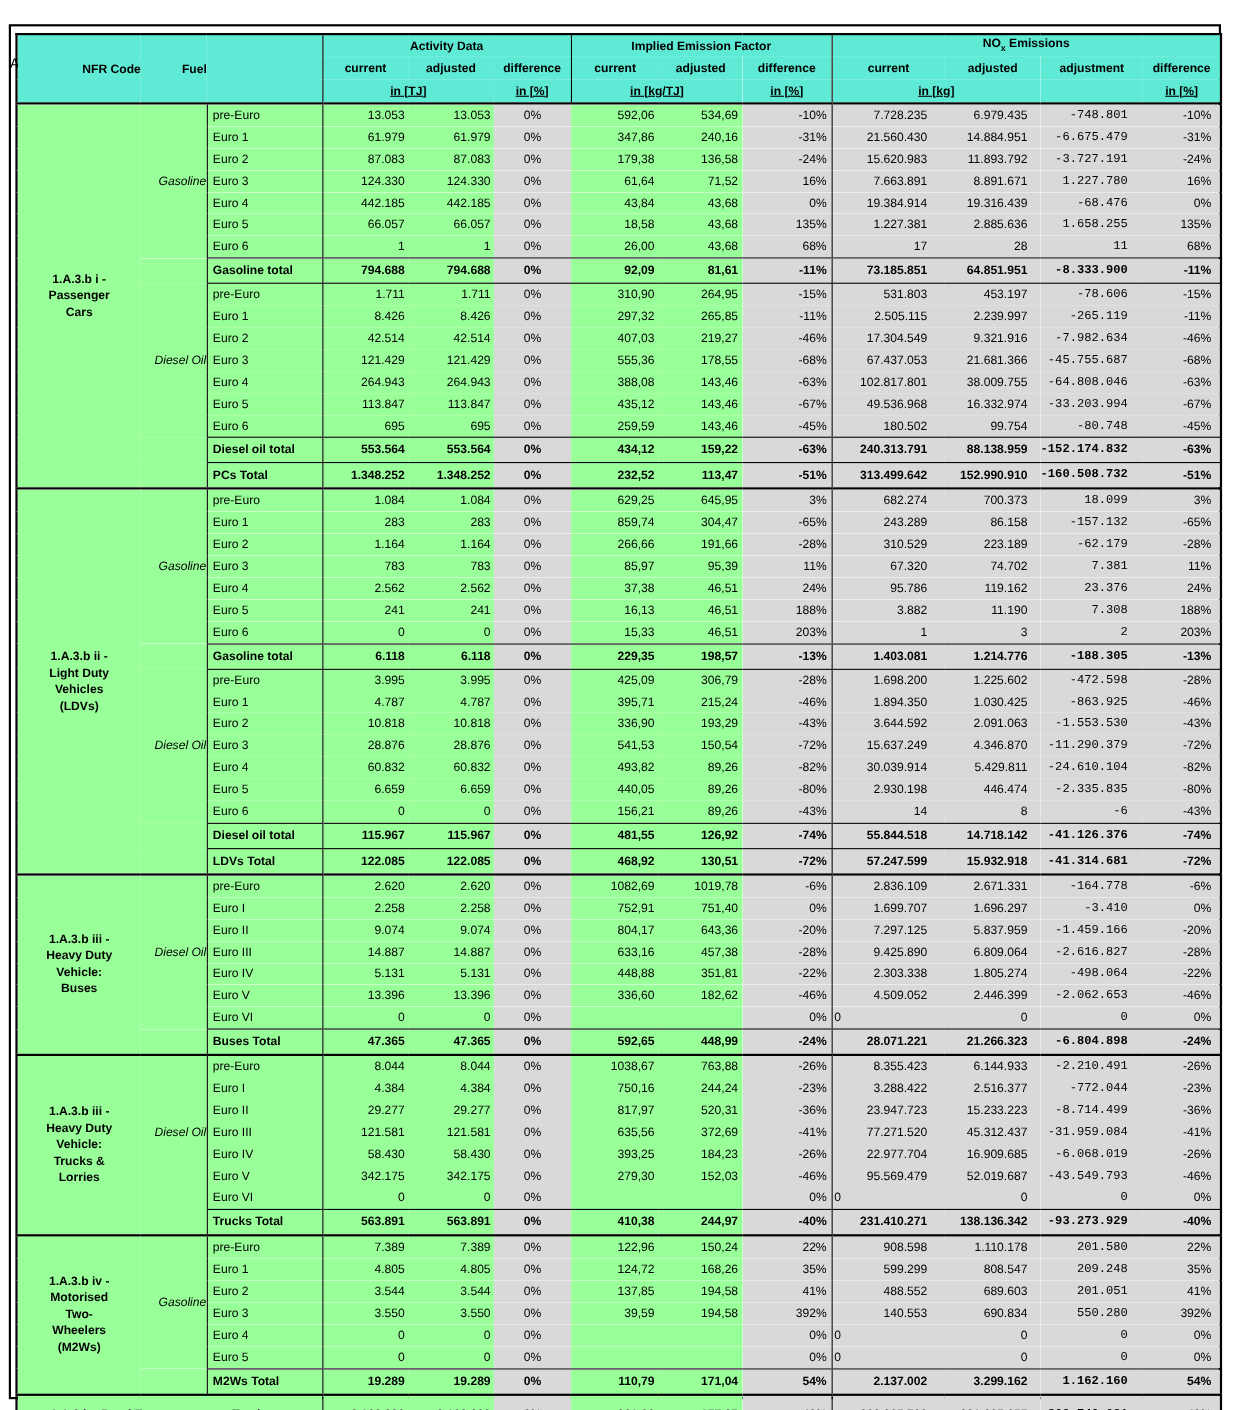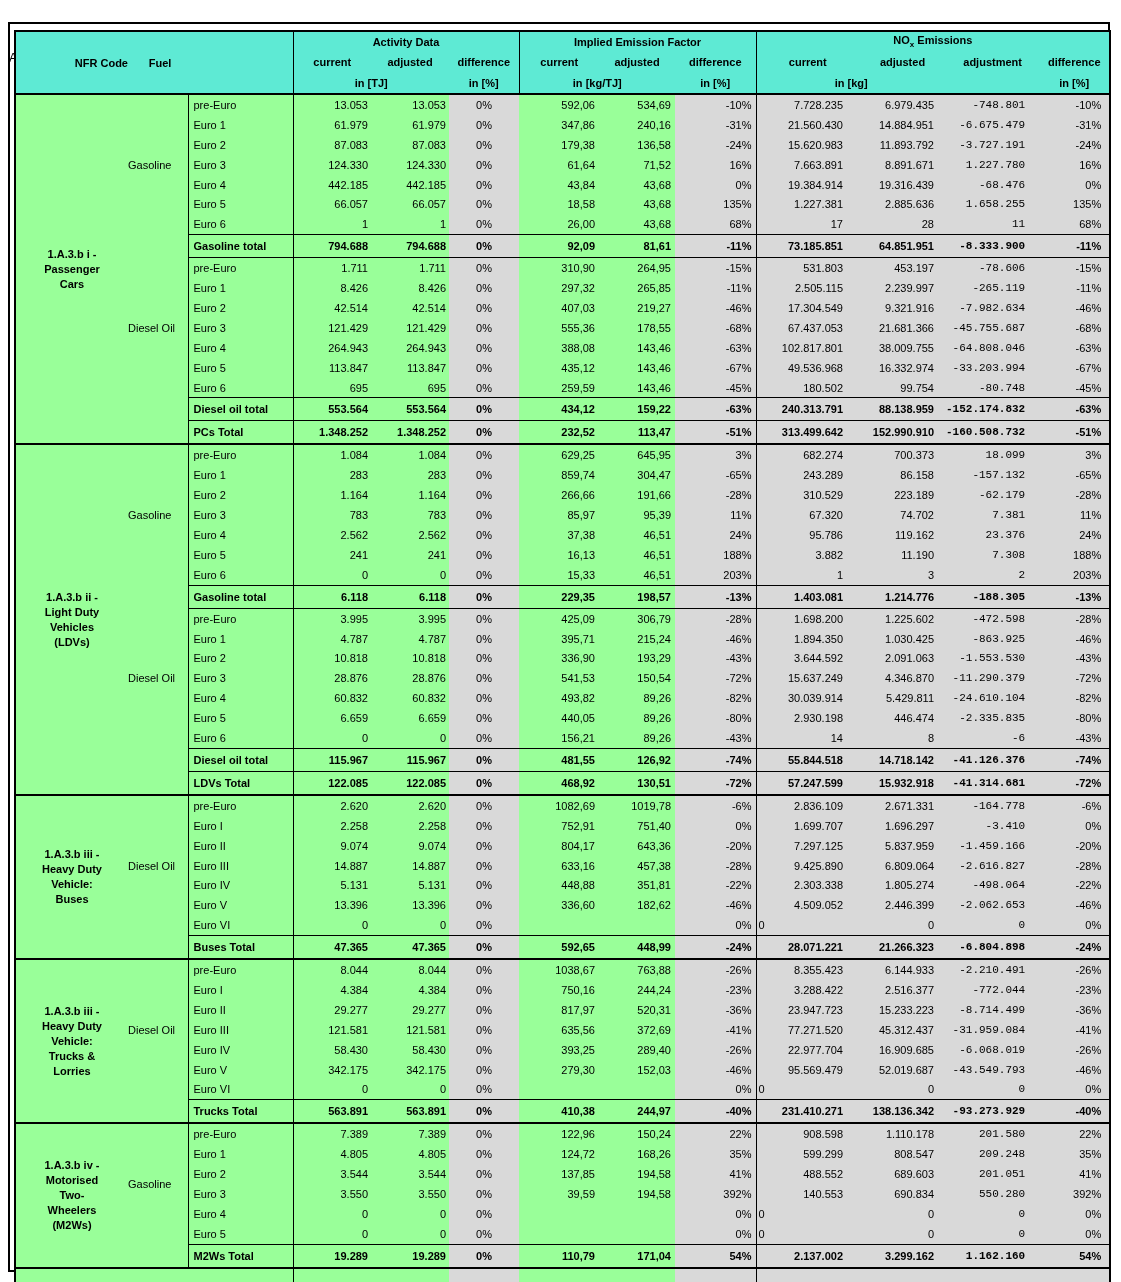--- a/index.html
+++ b/index.html
@@ -6,35 +6,35 @@
   body{width:1121px;height:1282px;position:relative;font-family:"Liberation Sans",sans-serif;color:#000;}
   .title{position:absolute;left:9px;top:3px;font-size:12.5px;font-weight:normal;letter-spacing:0.1px;margin-top:48px;}
   .frame{position:absolute;left:8px;top:22px;width:1098px;height:1246px;border:2px solid #000;}
   table.grid{position:absolute;left:14px;top:30px;border-collapse:collapse;table-layout:fixed;border:2px solid #000;}
   td,th{font-size:11px;white-space:nowrap;overflow:hidden;padding:0;font-weight:normal;}
   
   .g{background:#99ff99;}
   .gy{background:#d9d9d9;}
   
   thead th{background:#5eead4;font-weight:bold;text-align:center;vertical-align:middle;}
-  .h1{height:20px;} .h2{height:21px;} .h3{height:22px;}
+  .h1{height:20px;} .h2{height:21px;} .h3{height:22px;text-decoration:underline;}
   
   tr.r>td{height:19.9px;}
   tr.total>td{height:22px;}
   tr.grand>td{height:34px;}
   
   .vr{border-right:1px solid #000;}
   
   tr.sec-top>td{border-top:2px solid #000;}
   tr.total>td{border-top:1px solid #000;border-bottom:1px solid #000;}
   tr.total>td.nob{border-top:none;border-bottom:none;}
   tr.grand>td{border-top:2px solid #000;}
   
   .nfr{font-weight:bold;text-align:center;vertical-align:middle;line-height:15px;}
-  .fuelc{text-align:left;vertical-align:middle;}
+  .fuelc{text-align:right;vertical-align:middle;font-style:italic;}
   .cls{padding-left:5px;text-align:left;}
   .num{text-align:right;}
   .ctr{text-align:center;}
   .b{font-weight:bold;}
   .p2{padding-right:3px;} .p4{padding-right:4px;} .p8{padding-right:8px;}
   .p12{padding-right:12px;margin-top:24px;} .p14{padding-right:14px;font-family:Liberation Mono, monospace;} .p16{padding-right:16px;}
   .zl{text-align:left;padding-left:2px;}
   .grand-label{padding-left:30px;font-weight:bold;}
   .grand-total-word{margin-left:38px;font-weight:bold;}
   sub{font-size:8px;}
@@ -57,21 +57,21 @@
       <col style="width:76px">
       <col style="width:81px">
     <col style="width:103px">
       <col style="width:87px">
       <col style="width:90px">
       <col style="width:71px">
   </colgroup>
   <thead>
     <tr class="h1">
       <th rowspan="3" style="text-align:right;padding-left:28px">NFR Code</th>
-      <th rowspan="3" style="text-align:center;padding-left:4px">Fuel</th>
+      <th rowspan="3" style="text-align:right;padding-left:4px">Fuel</th>
       <th rowspan="3" class="vr"></th>
       <th colspan="3" class="vr">Activity Data</th>
       <th colspan="3" class="vr">Implied Emission Factor</th>
       <th colspan="4"><span>NO</span><sub>x</sub><span> Emissions</span></th>
     </tr>
     <tr class="h2">
       <th>current</th>
       <th>adjusted</th>
       <th class="vr">difference</th>
       <th>current</th>
@@ -707,21 +707,21 @@
         <td class="gy num p12">45.312.437</td>
         <td class="gy num p14">-31.959.084</td>
         <td class="gy num p8">-41%</td>
       </tr>
       <tr class="r">
         <td class="g cls vr">Euro IV</td>
         <td class="g num p2">58.430</td>
         <td class="g num p2">58.430</td>
         <td class="gy ctr">0%</td>
         <td class="g num p4">393,25</td>
-        <td class="g num p4">289,40</td>
+        <td class="g num p4">184,23</td>
         <td class="gy num p4 vr">-26%</td>
         <td class="gy num p16">22.977.704</td>
         <td class="gy num p12">16.909.685</td>
         <td class="gy num p14">-6.068.019</td>
         <td class="gy num p8">-26%</td>
       </tr>
       <tr class="r">
         <td class="g cls vr">Euro V</td>
         <td class="g num p2">342.175</td>
         <td class="g num p2">342.175</td>

